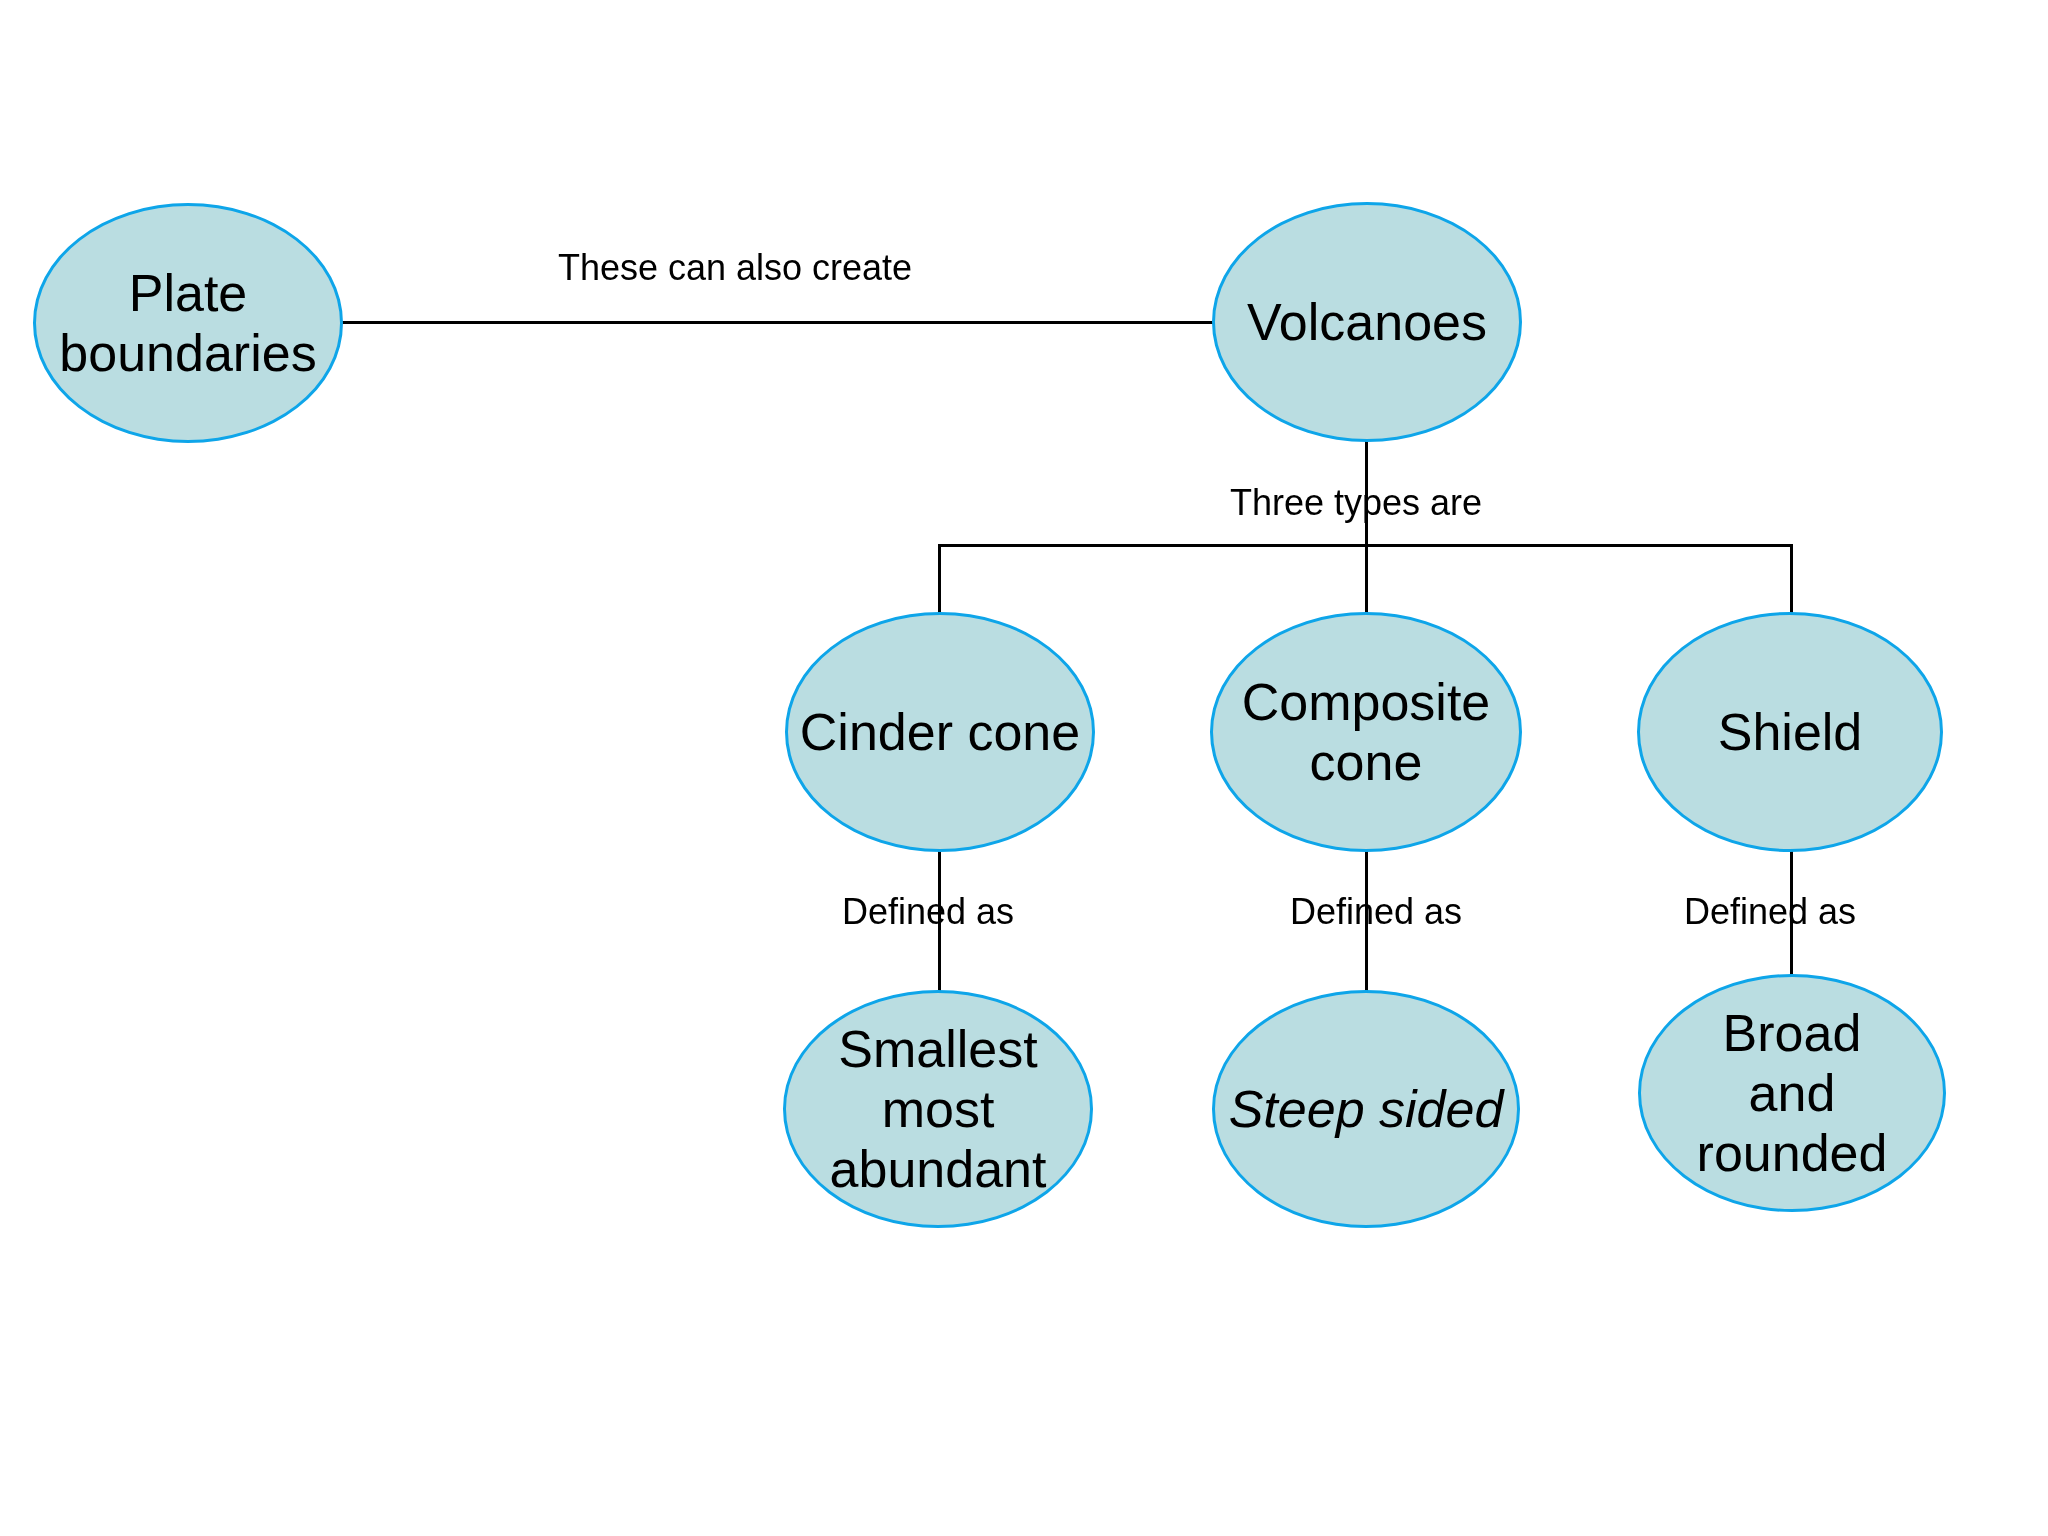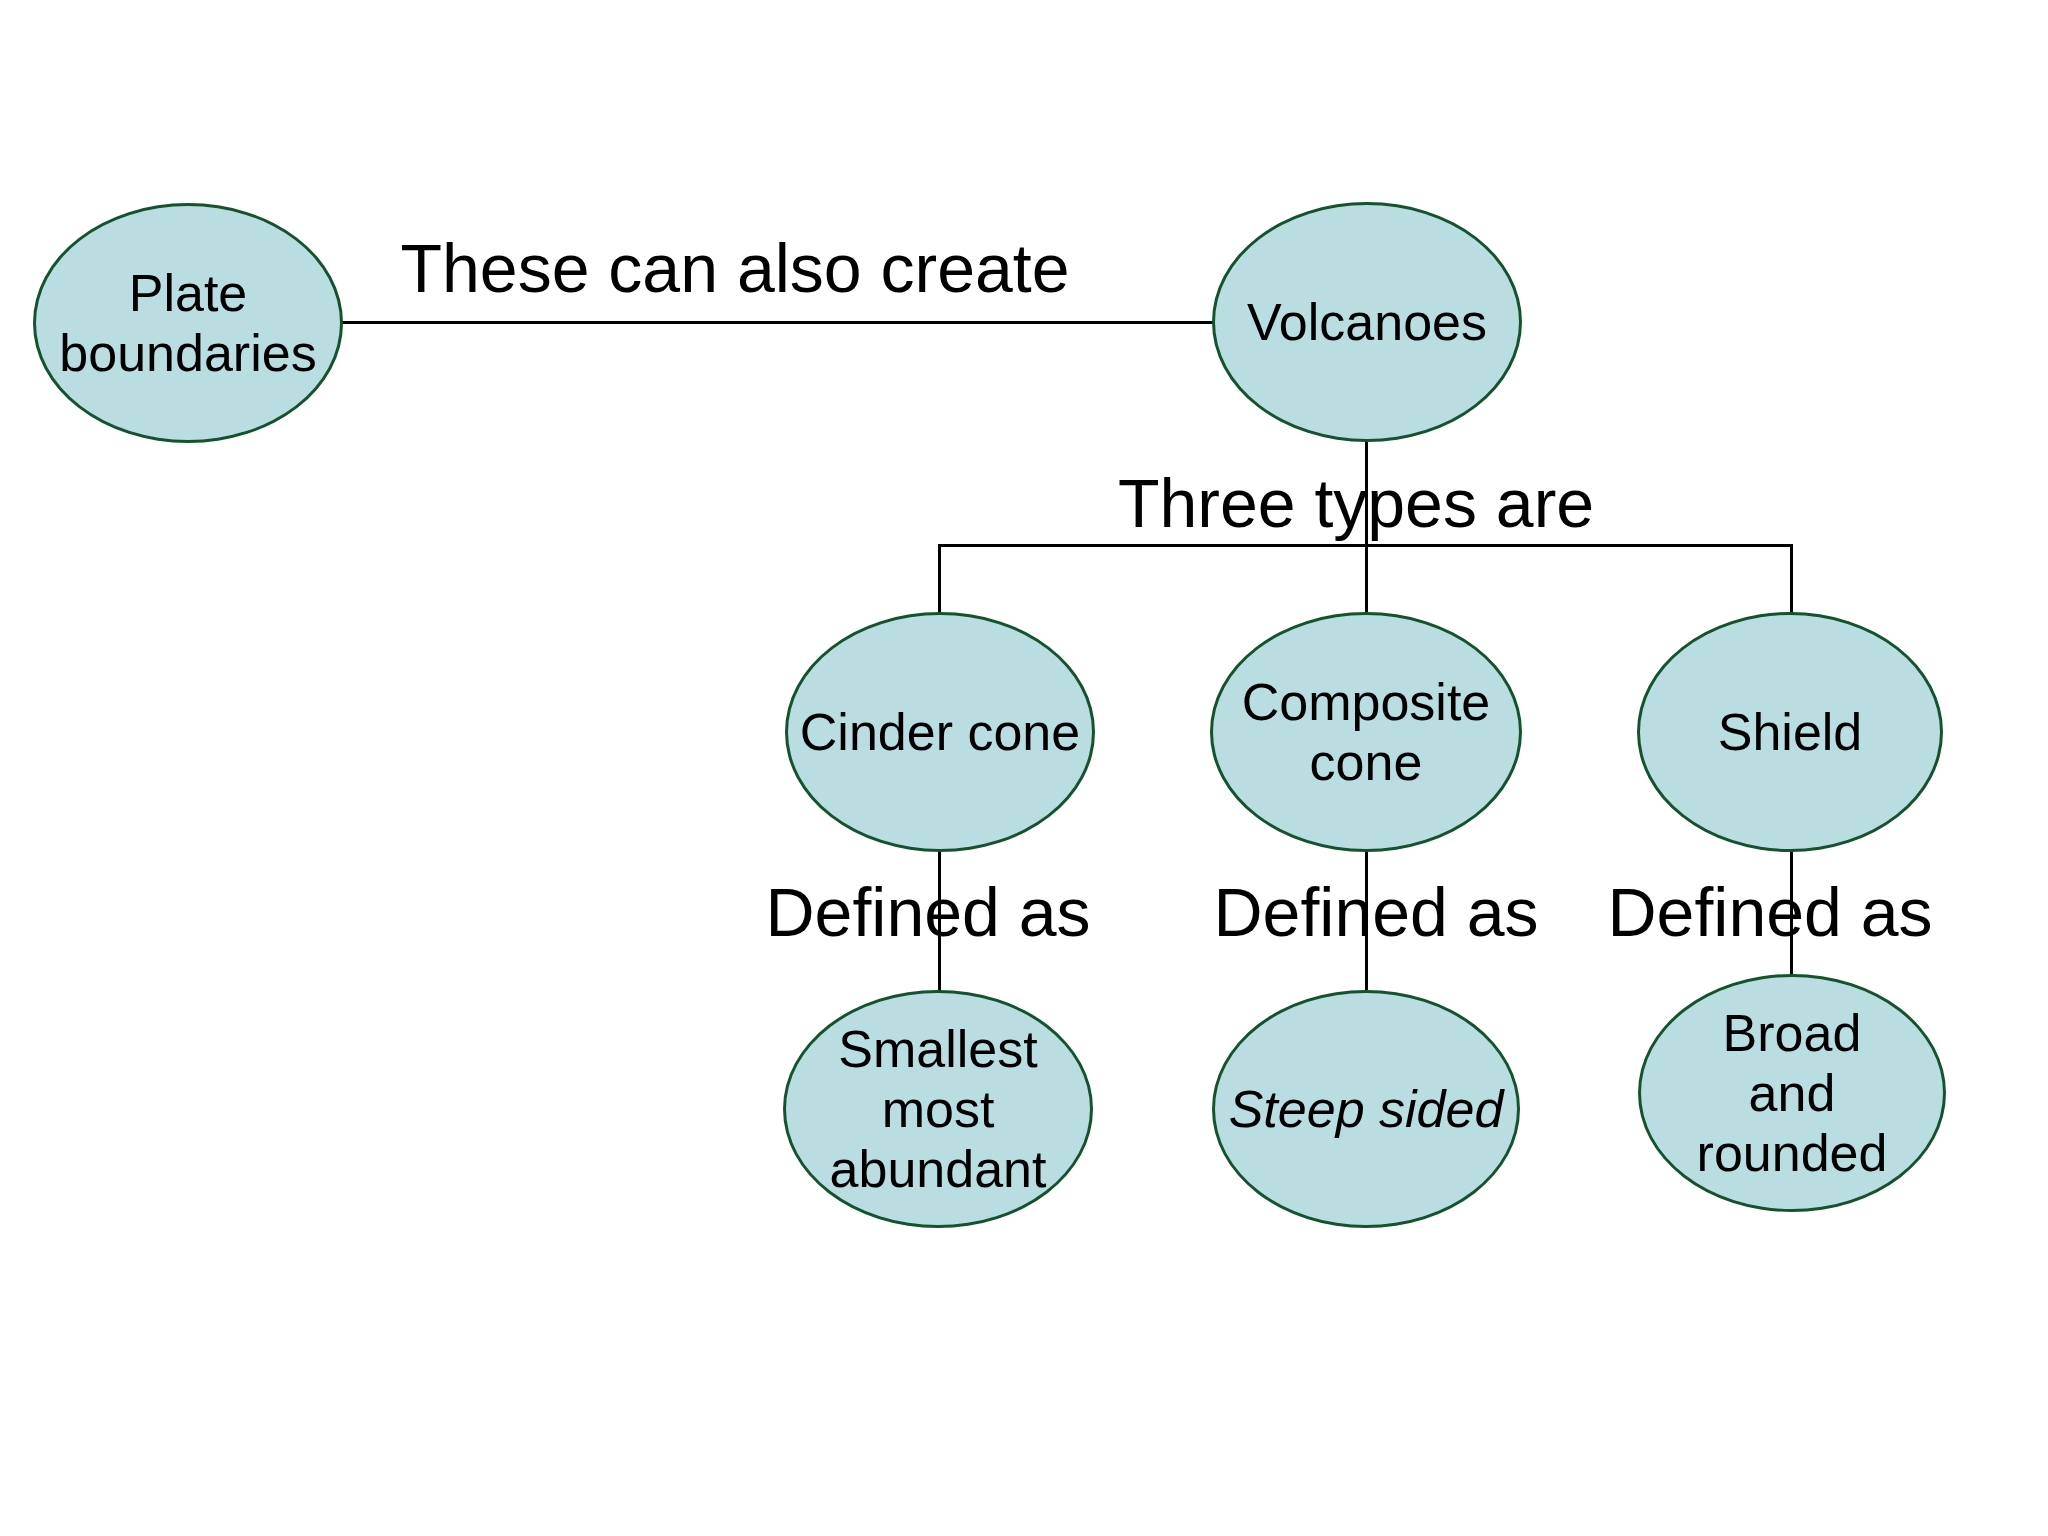--- a/index.html
+++ b/index.html
@@ -12,36 +12,36 @@
     width: 2048px;
     height: 1536px;
     background: #ffffff;
     overflow: hidden;
     font-family: "Liberation Sans", sans-serif;
     color: #000000;
   }
   .node {
     position: absolute;
     background: #badde1;
-    border: 3px solid #14532d;
+    border: 3px solid #0ea5e9;
     border-radius: 50%;
     box-sizing: border-box;
     display: flex;
     align-items: center;
     justify-content: center;
     text-align: center;
     white-space: pre-line;
     font-size: 52px;
     line-height: 60px;
     z-index: 2;
   }
   .edge-label {
     position: absolute;
     transform: translateX(-50%);
-    font-size: 68px;
+    font-size: 36px;
     line-height: 60px;
     white-space: nowrap;
     z-index: 3;
     text-align: center;
   }
   .line {
     position: absolute;
     background: #000000;
     z-index: 1;
   }

